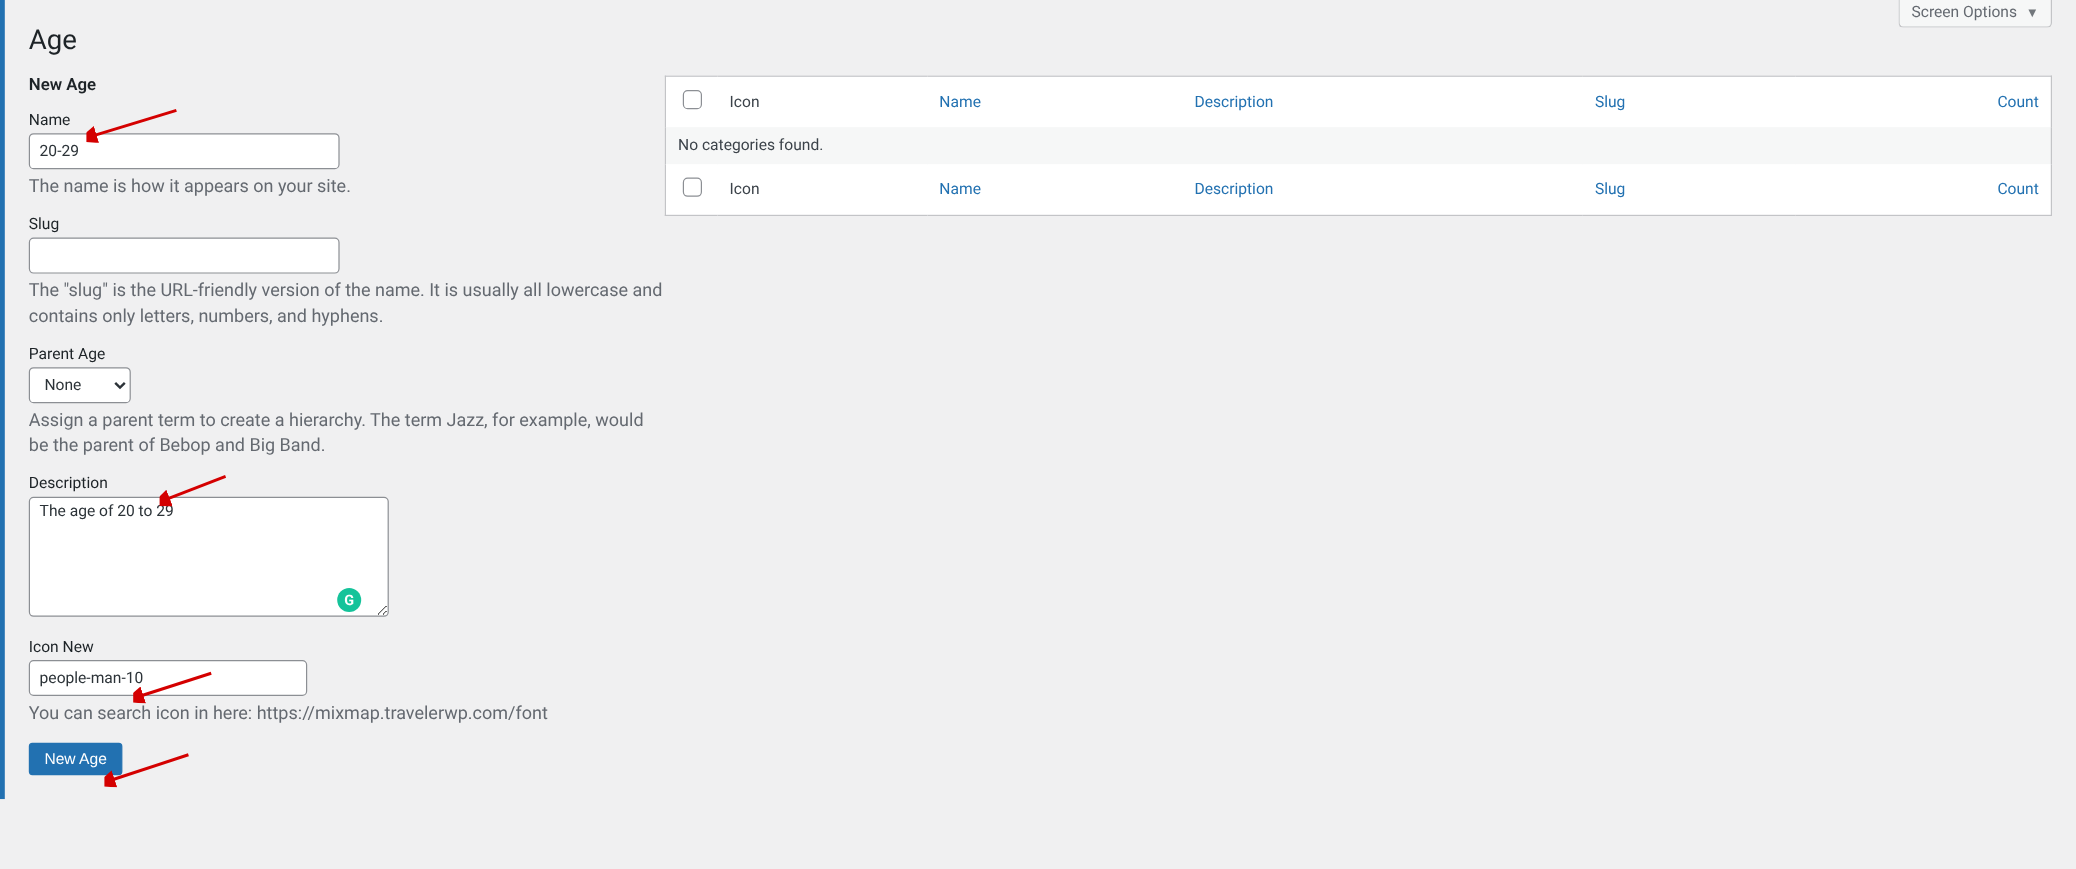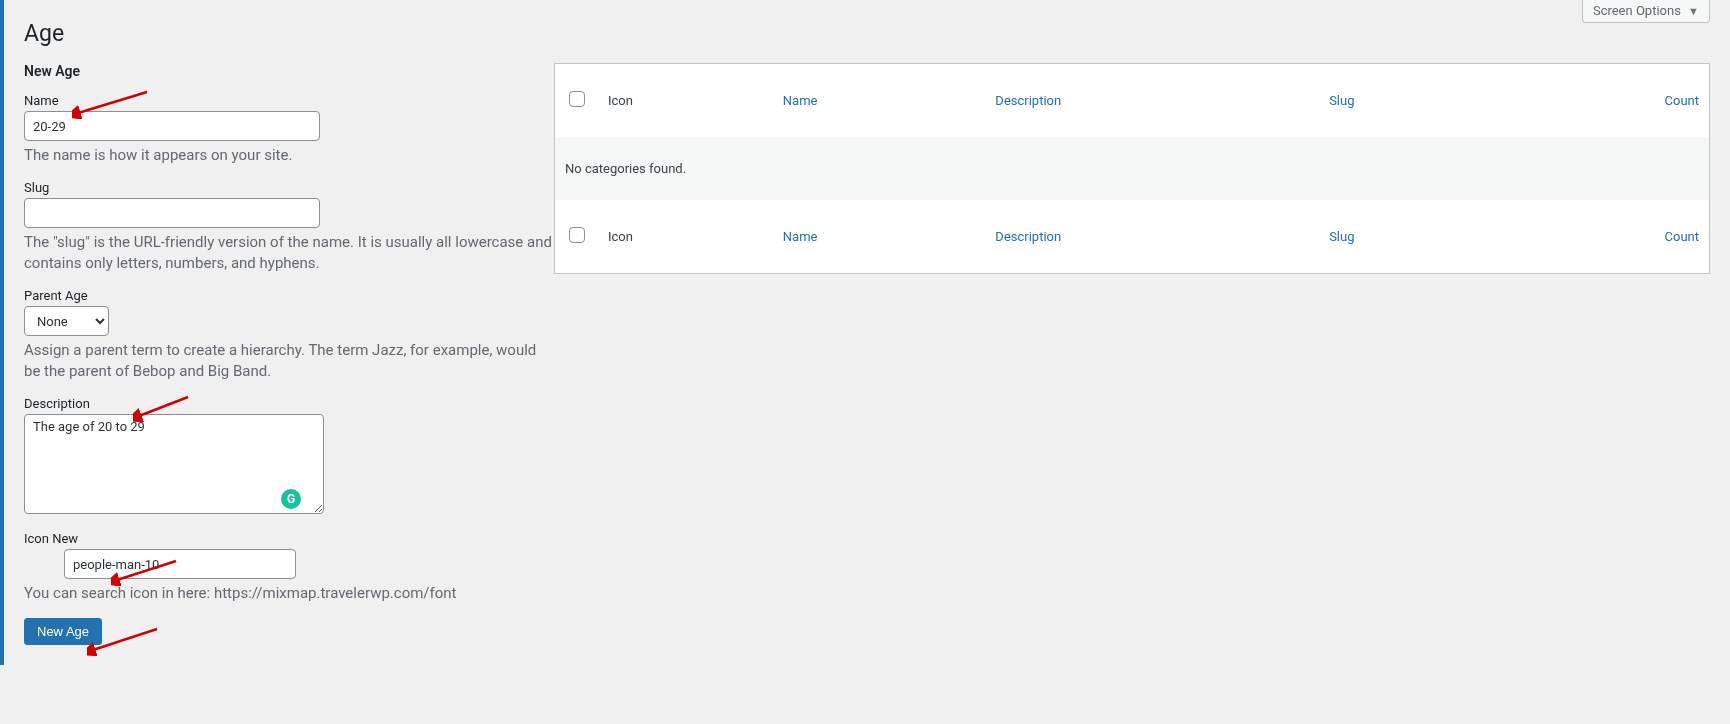--- a/index.html
+++ b/index.html
@@ -68,21 +68,21 @@
   }
   .form-field input[type=text], .form-field textarea, .form-field select {
     border: 1px solid #8c8f94;
     border-radius: 4px;
     background: #fff;
     font-size: 13px;
     padding: 4px 8px;
     color: #2c3338;
     font-family: inherit;
   }
-  .form-field input[type=text] { width: 296px; height: 30px; }
+  .form-field input[type=text] { width: 259px; height: 30px; }
   .form-field textarea { width: 300px; height: 100px; resize: both; }
   .form-field select { height: 30px; padding: 2px 24px 2px 8px; }
   .help {
     font-size: 15px;
     color: #646970;
     margin-top: 4px;
     line-height: 1.4;
     max-width: 530px;
   }
   .button-primary {
@@ -96,21 +96,21 @@
   }
   table.wp-list {
     width: 100%;
     border-collapse: collapse;
     background: #fff;
     border: 1px solid #c3c4c7;
     font-size: 13px;
   }
   table.wp-list th, table.wp-list td {
     text-align: left;
-    padding: 24px 10px;
+    padding: 8px 10px;
     vertical-align: middle;
   }
   table.wp-list thead th, table.wp-list tfoot th {
     font-weight: 400;
   }
   table.wp-list thead tr, table.wp-list tfoot tr { background:#fff; }
   table.wp-list tbody tr { background:#f6f7f7; }
   table.wp-list .check-col { width: 30px; text-align:center; }
   table.wp-list a { color: #2271b1; text-decoration: none; }
   table.wp-list input[type=checkbox] {
@@ -181,21 +181,21 @@
       <div class="form-field">
         <label>Description</label>
         <div class="grammarly-badge" style="width:285px;">
           <textarea style="">The age of 20 to 29</textarea>
           <div class="g-badge">G</div>
         </div>
       </div>
 
       <div class="form-field">
         <label>Icon New</label>
-        <input type="text" style="width: 232px; margin-left: 40px;" value="people-man-10">
+        <input type="text" style="width: 232px;" value="people-man-10">
         <div class="help">You can search icon in here: https://mixmap.travelerwp.com/font</div>
       </div>
 
       <button class="button-primary">New Age</button>
     </div>
 
     <div class="col-right">
       <table class="wp-list">
         <thead>
           <tr>

